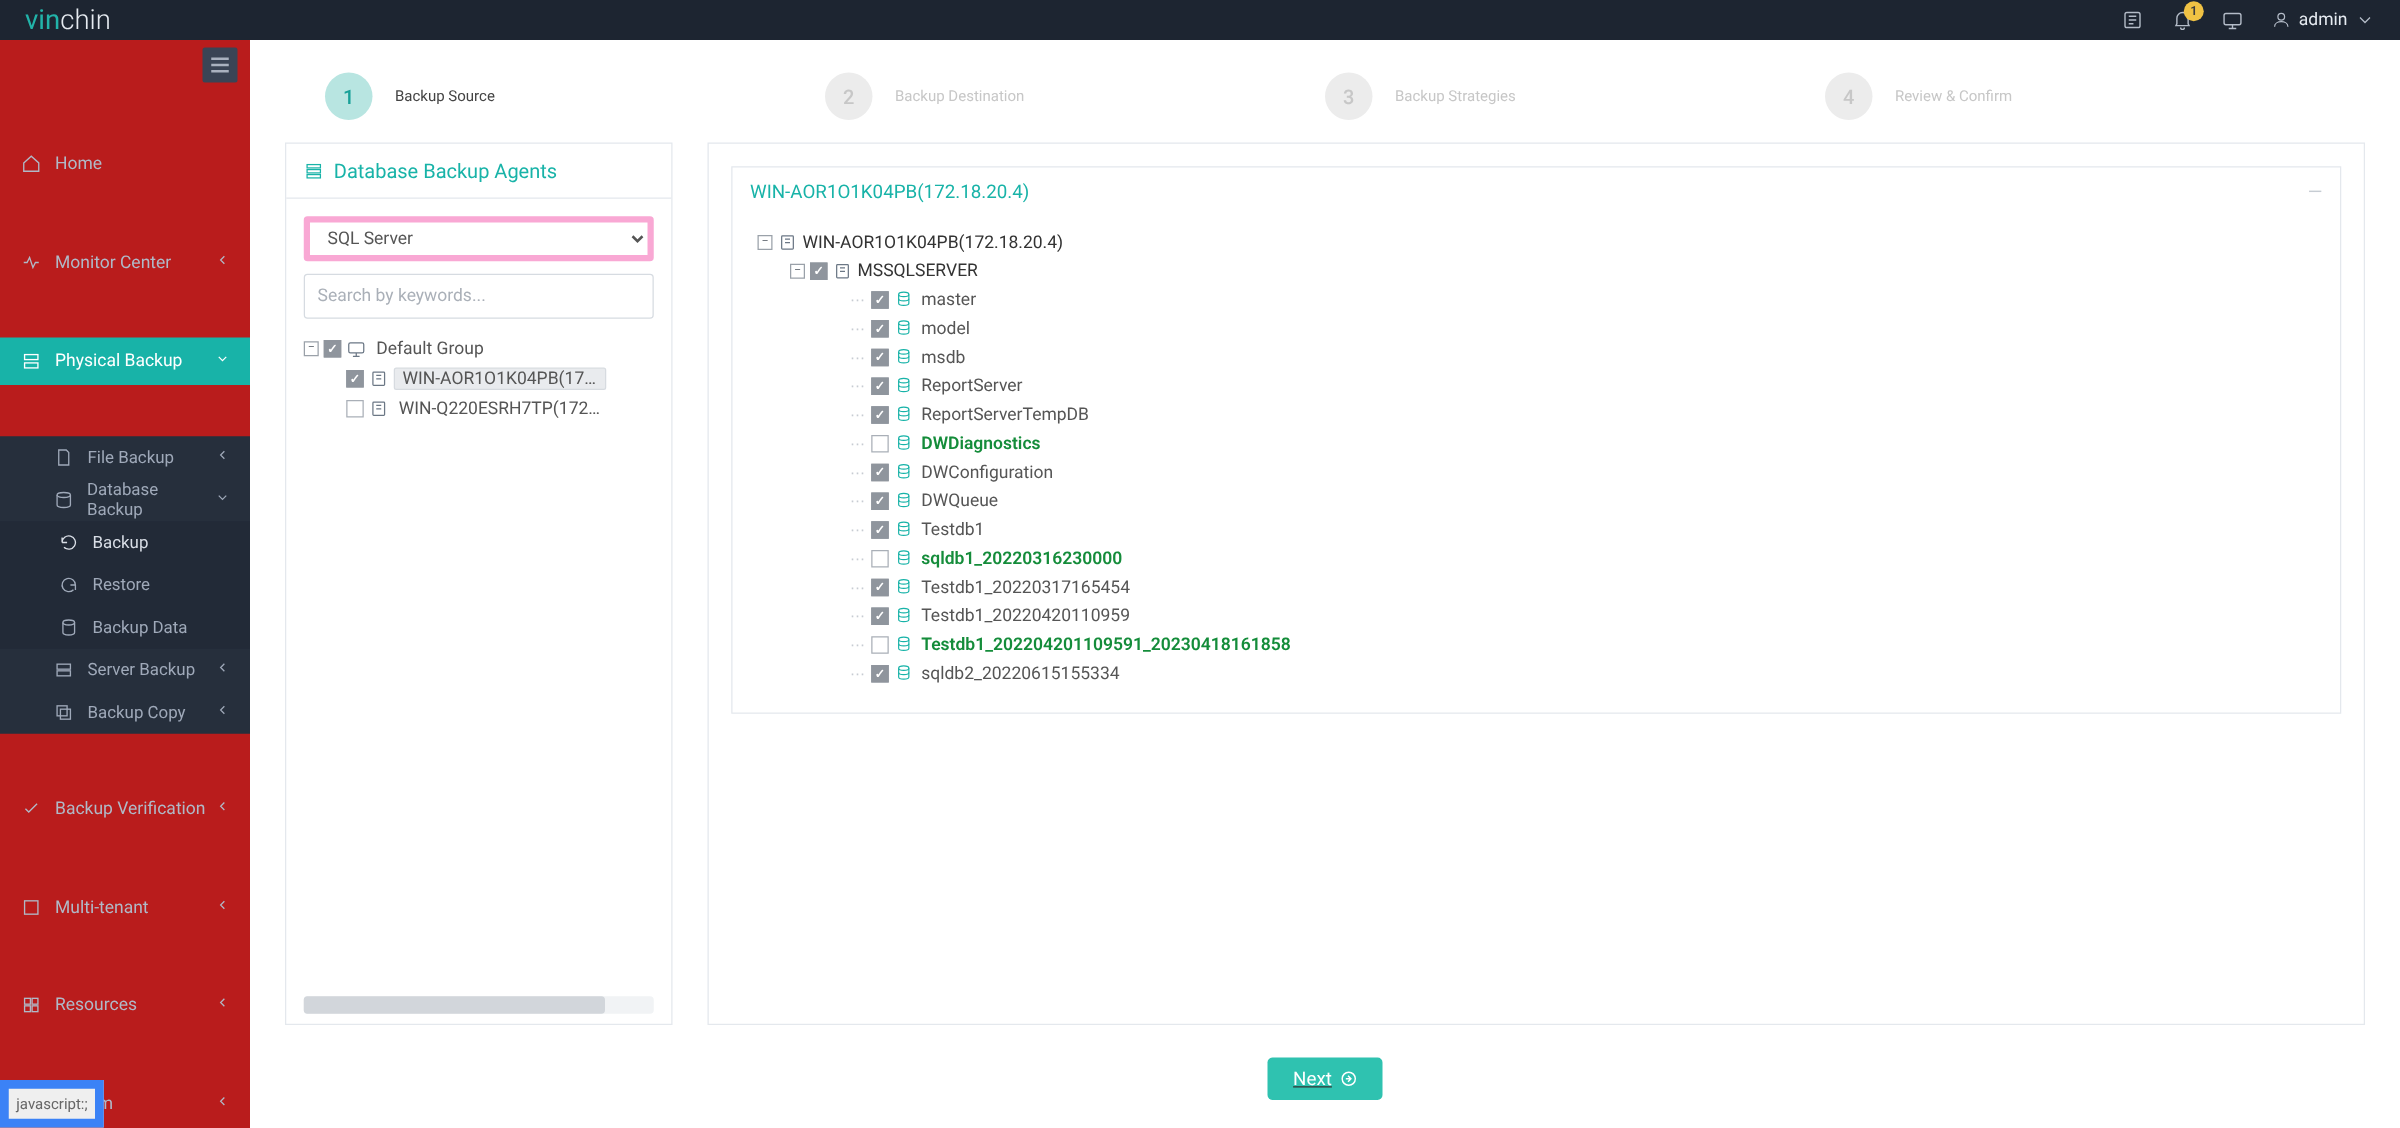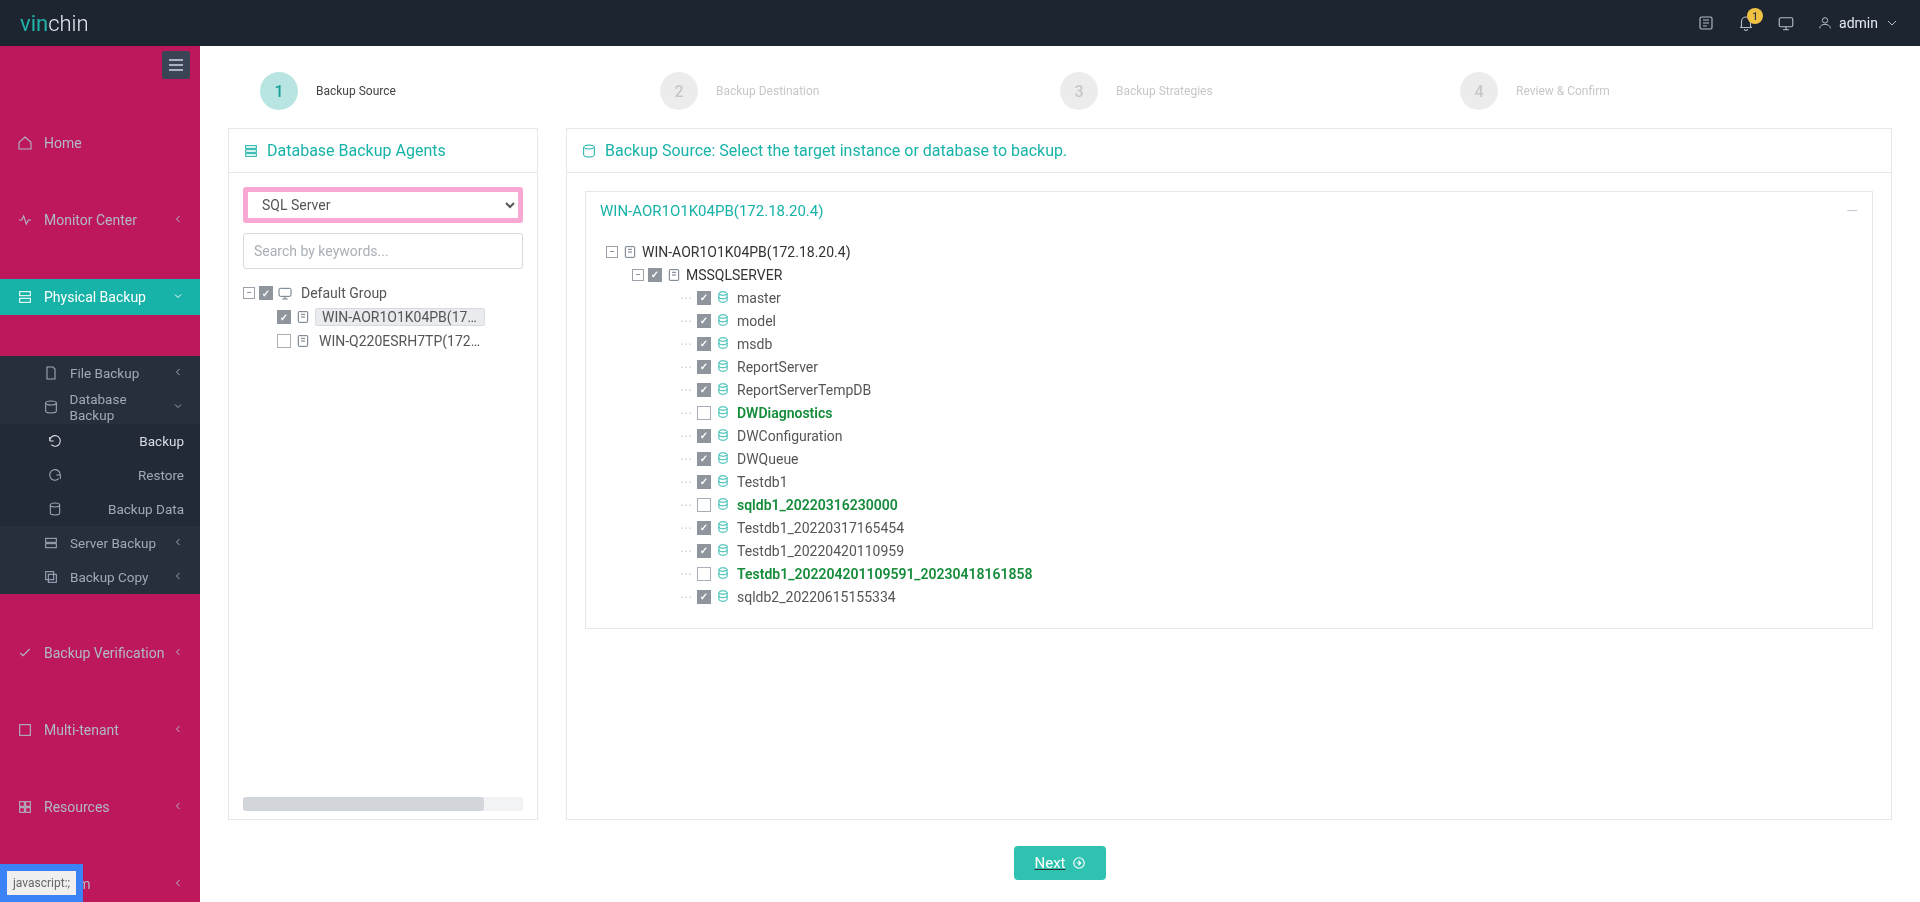--- a/index.html
+++ b/index.html
@@ -1,47 +1,47 @@
 <!DOCTYPE html>
 <html><head>
 <meta charset="utf-8">
 <style>
 * { margin: 0; padding: 0; box-sizing: border-box; font-family: -apple-system, BlinkMacSystemFont, "Segoe UI", Roboto, Arial, sans-serif; }
 html, body { height: 100%; }
 body { display: flex; flex-direction: column; background: #fff; font-size: 14px; color: #333; }
 
 
-.topbar { height: 46px; background: #1d2531; display: flex; align-items: center; padding: 0 20px; color: #e6ebf1; flex-shrink: 0; }
+.topbar { height: 32px; background: #1d2531; display: flex; align-items: center; padding: 0 20px; color: #e6ebf1; flex-shrink: 0; }
 .brand { font-size: 22px; font-weight: 400; letter-spacing: 0; color: #e6ebf1; }
 .brand .vin { color: #22b3a9; font-weight: 400; }
 .brand .chin { color: #e6ebf1; font-weight: 300; }
 .topbar-right { margin-left: auto; display: flex; align-items: center; gap: 22px; }
 .topbar-icon { width: 18px; height: 18px; display: inline-flex; align-items: center; justify-content: center; cursor: pointer; position: relative; }
 .topbar-icon svg { width: 18px; height: 18px; stroke: #b4bcc8; fill: none; stroke-width: 1.5; }
 .notif-badge { position: absolute; top: -6px; right: -8px; background: #f0c244; color: #3d3d3d; border-radius: 50%; width: 16px; height: 16px; font-size: 10px; display: flex; align-items: center; justify-content: center; font-weight: 600; }
 .user-menu { display: inline-flex; align-items: center; gap: 6px; cursor: pointer; }
 .user-menu svg.icn { width: 16px; height: 16px; stroke: #b4bcc8; fill: none; stroke-width: 1.5; }
 
 
 .layout { flex: 1; display: flex; min-height: 0; }
-.sidebar { width: 200px; background: #be185d; color: #b8c1cf; display: flex; flex-direction: column; flex-shrink: 0; overflow-y: auto; gap: 41px; }
+.sidebar { width: 200px; background: #b91c1c; color: #b8c1cf; display: flex; flex-direction: column; flex-shrink: 0; overflow-y: auto; gap: 41px; }
 .sidebar-toggle-row { height: 44px; display:flex; align-items:center; justify-content:flex-end; padding-right:10px; }
 .hamburger { width:28px; height:28px; background:#3a4455; display:flex; flex-direction:column; justify-content:center; align-items:center; gap:3px; cursor:pointer; border-radius:2px; }
 .hamburger span { width:14px; height:2px; background:#aab2c0; display:block; }
 .nav-item { height: 42px; display:flex; align-items:center; padding:0 16px; cursor:pointer; color:#b0b9c7; }
 .nav-item.active { background:#18b3a8; color:#fff; position:relative;justify-content:flex-end; }
 .nav-item.active::after { content:""; position:absolute; right:-10px; top:50%; transform:translateY(-50%); border:10px solid transparent; border-right-color:#fff; }
 .nav-icon { width:18px; height:18px; margin-right:10px; display:inline-flex; align-items:center; justify-content:center; }
 .nav-icon svg { width:16px; height:16px; stroke:currentColor; fill:none; stroke-width:1.6; }
 .nav-chevron { margin-left:auto; }
 .nav-chevron svg { width:12px; height:12px; stroke:currentColor; fill:none; stroke-width:2; }
 .nav-sub { background:#262f3c; }
 .nav-sub .nav-item { padding-left: 42px; height:34px; font-size:13.5px; color:#9fa9b9; }
 .nav-sub2 { background:#222a37; }
-.nav-sub2 .nav-item { padding-left: 46px; height:34px; font-size:13.5px; color:#9fa9b9;justify-content:space-between; }
+.nav-sub2 .nav-item { padding-left: 46px; height:34px; font-size:13.5px; color:#9fa9b9; }
 .nav-sub2 .nav-item.current { color:#d9dee6; }
 
 .content { flex:1; background:#fff; display:flex; flex-direction:column; overflow:hidden; }
 .steps { display:flex; padding:26px 60px 18px 60px; gap:0; border-bottom:0; }
 .step { display:flex; align-items:center; gap:18px; flex:1; }
 .step-num { width:38px; height:38px; border-radius:50%; display:flex; align-items:center; justify-content:center; font-size:16px; font-weight:500; }
 .step.active .step-num { background:#b8e5e1; color:#18a098; }
 .step.inactive .step-num { background:#ececec; color:#c7c7c7; }
 .step-label { font-size:12px; }
 .step.active .step-label { color:#444; }
@@ -369,27 +369,20 @@
               </div>
             </div>
           </div>
           <div class="hscroll">
               <div class="hscroll-thumb"></div>
             </div>
         </div>
       </div>
 
       <div class="panel right">
-        <div class="panel-header">
-          <svg viewBox="0 0 24 24">
-              <ellipse cx="12" cy="6" rx="8" ry="3"></ellipse>
-              <path d="M4 6v12c0 1.7 3.6 3 8 3s8-1.3 8-3V6"></path>
-            </svg>
-          <span>Backup Source: Select the target instance or database to backup.</span>
-        </div>
         <div class="panel-body">
           <div class="right-sub">
             <div class="right-sub-header">
               <span>WIN-AOR1O1K04PB(172.18.20.4)</span>
               <span class="collapse">—</span>
             </div>
             <div class="right-sub-body db-tree">
               <div class="tree-row">
                 <span class="tree-toggle">−</span>
                 <span class="tree-icon"><svg viewBox="0 0 24 24" class="svg-server">

